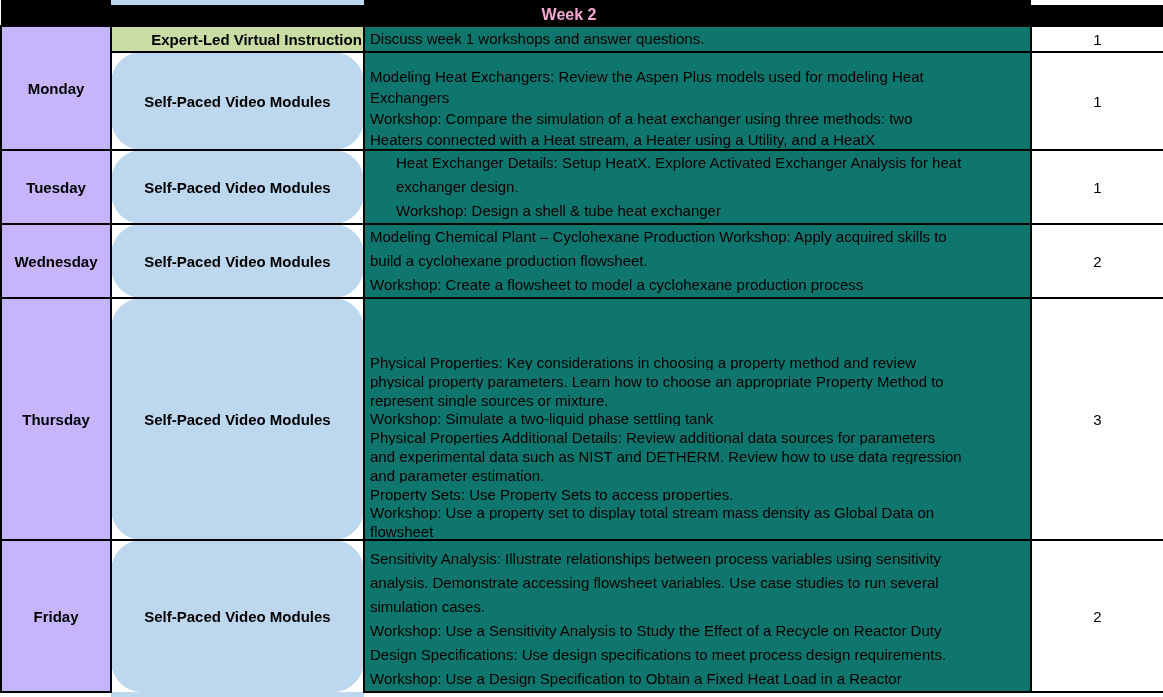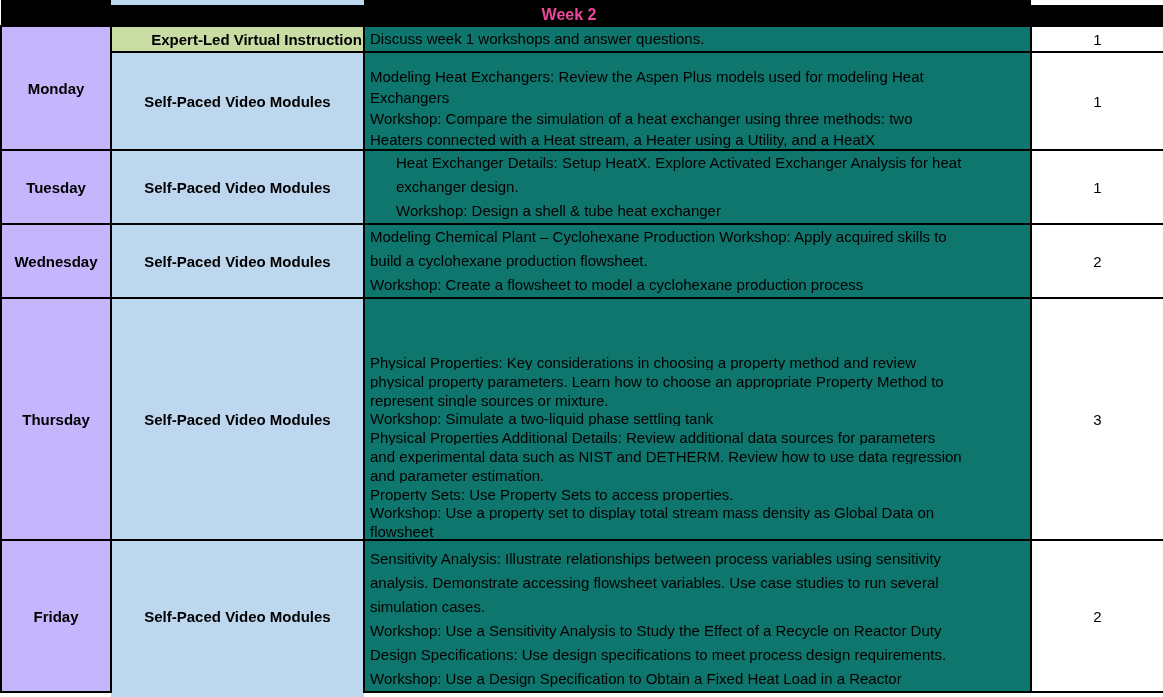--- a/index.html
+++ b/index.html
@@ -14,34 +14,34 @@
   .sliver-top td{height:5px;border:none;}
   .st-c1{background:#000;}
   .st-c2{background:var(--blue);border-left:2px solid #000;border-right:2px solid #000;}
   .st-c3{background:#000;}
   .st-c4{background:#fff;border-left:2px solid #000;border-right:2px solid #000;}
 
   
   .weekbar td{height:20px;background:#000;border:none;}
   .weektitle{
     margin-left:108px;width:920px;text-align:center;
-    color:#ec4899;font-weight:bold;font-size:16px;line-height:20px;
+    color:#f9a8d4;font-weight:bold;font-size:16px;line-height:20px;
   }
 
   
   td.day{
     border:2px solid #000;background:#c4b5fd;text-align:center;vertical-align:middle;
     font-weight:bold;font-size:15px;
   }
   td.module{
     border:2px solid #000;text-align:center;vertical-align:middle;
     font-weight:bold;font-size:15px;
   }
   td.module.green{background:var(--green);}
-  td.module.blue{background:var(--blue);}
+  td.module.blue{background:var(--blue);border-radius:31px;}
   td.module.no-bottom{border-bottom:none;}
   td.desc{border:2px solid #000;vertical-align:bottom;background:#0f766e;}
   td.desc .wrap{
     display:flex;flex-direction:column;justify-content:flex-end;
     overflow:hidden;padding:0 5px;box-sizing:border-box;
   }
   .line{line-height:24px;font-size:15px;white-space:pre;overflow:hidden;}
   .line .bold{font-weight:normal;}
   td.hours{
     border:2px solid #000;background:#fff;text-align:center;vertical-align:middle;

